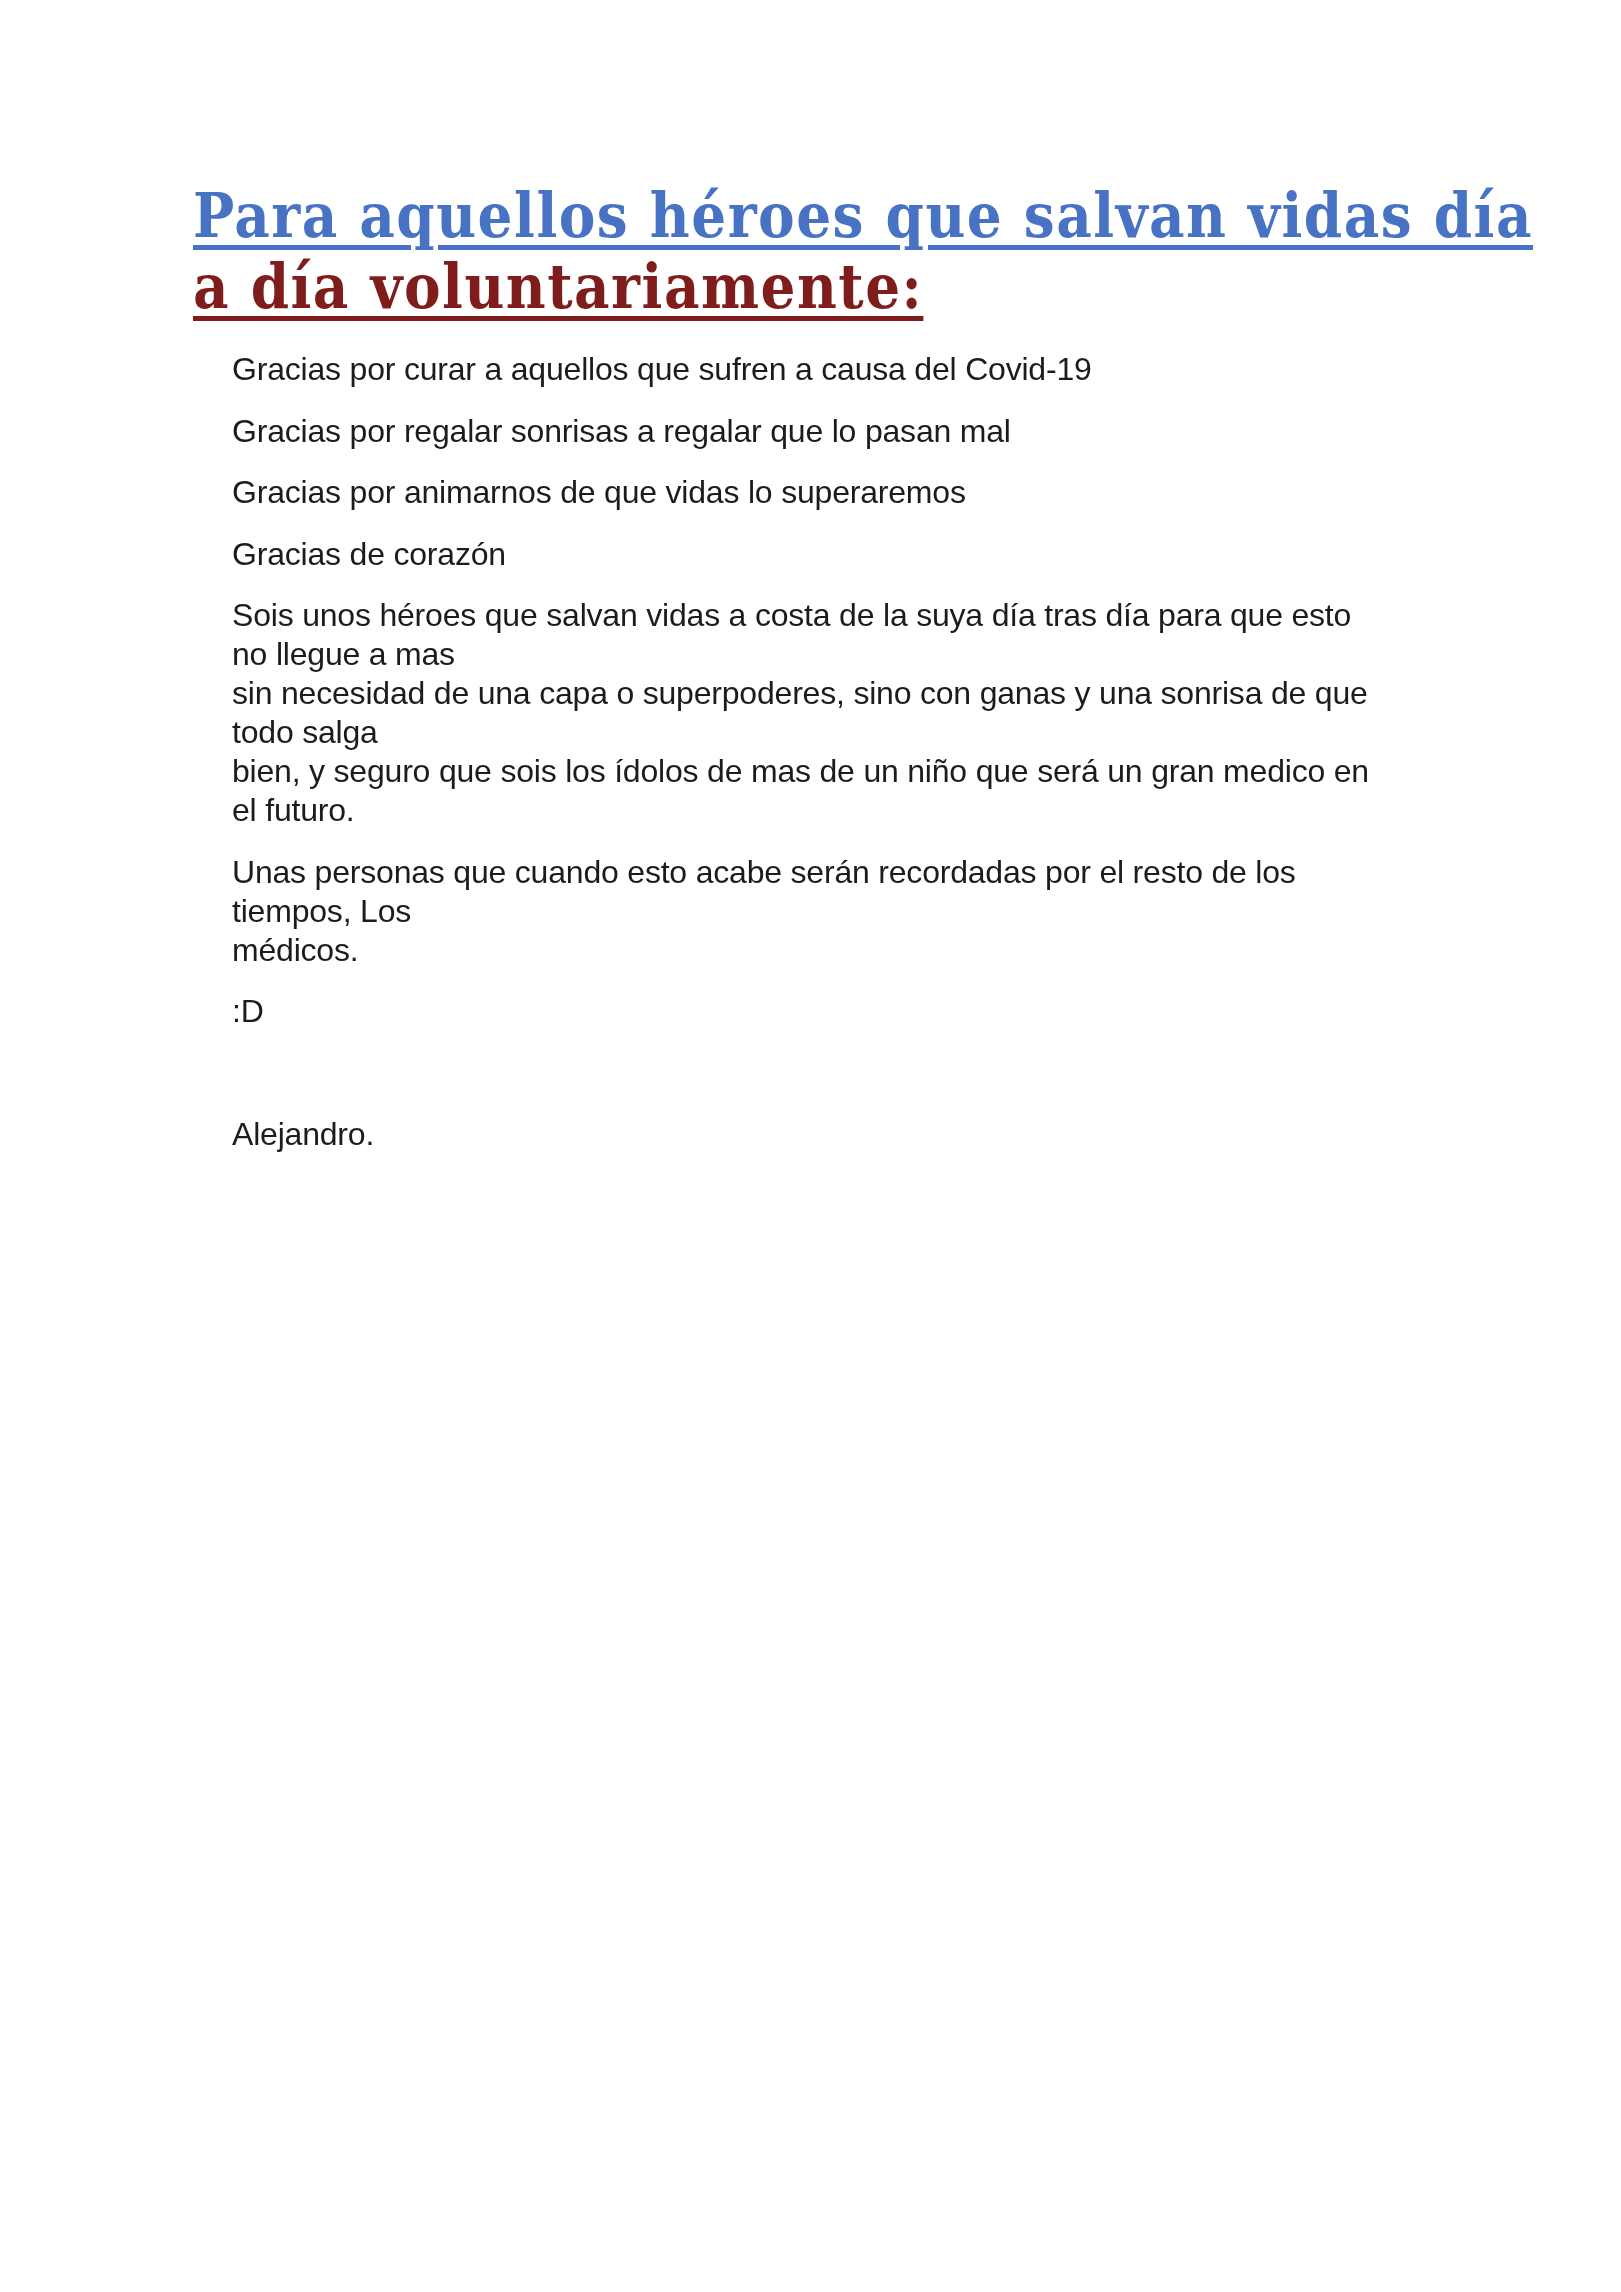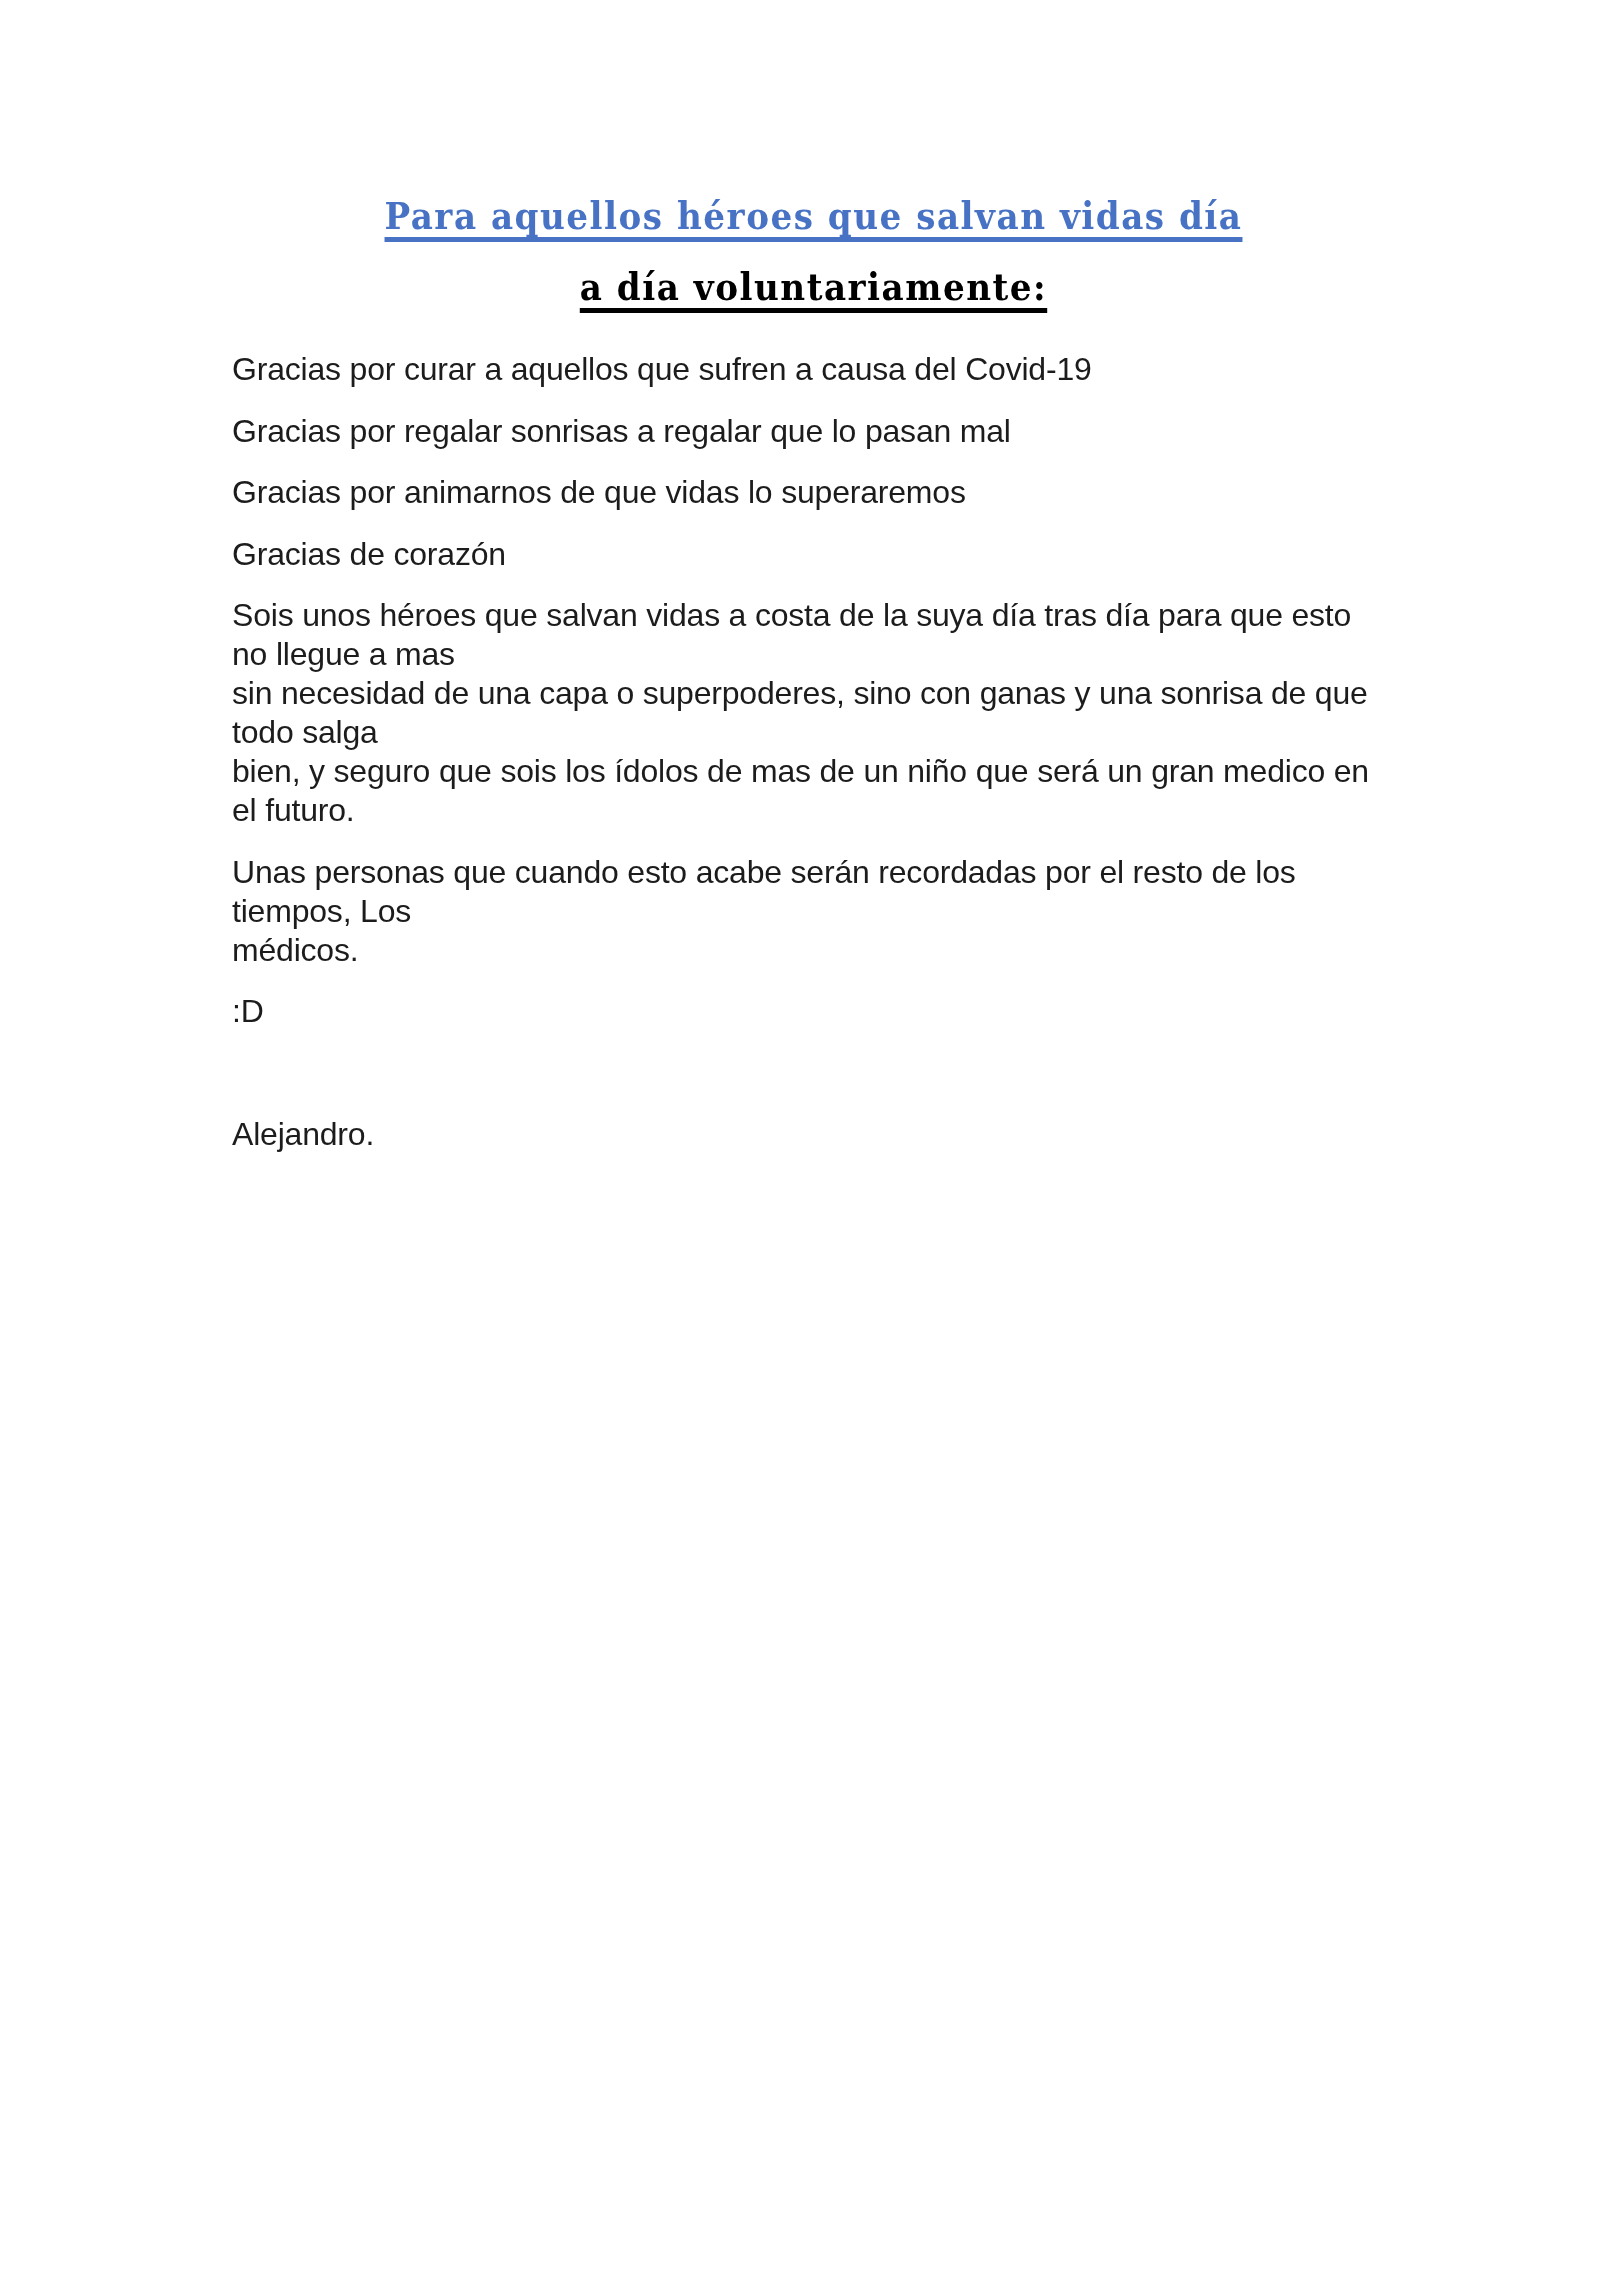--- a/index.html
+++ b/index.html
@@ -15,24 +15,24 @@
     margin: 0 auto;
     background: #ffffff;
     overflow: hidden;
     padding: 180px 226px 0 232px;
     font-family: "Liberation Sans", sans-serif;
   }
 
   .doc-title {
     font-family: "DejaVu Serif", serif;
     font-weight: bold;
-    font-size: 38px;
+    font-size: 61px;
     line-height: 71px;
     letter-spacing: 1.5px;
-    text-align: center;
+    text-align: left;
     margin: 0 -39px 28px -39px;
     font-stretch: condensed;
   }
 
   .title-line {
     white-space: nowrap;
   }
 
   .title-line > span {
     text-decoration: underline;
@@ -54,21 +54,21 @@
     margin-bottom: 22.5px;
   }
 </style>
 </head>
 <body>
 
 <div class="page" style="color: rgb(28, 28, 28);">
 
   <h1 class="doc-title">
     <div class="title-line"><span style="color: rgb(72, 115, 197);">Para aquellos héroes que salvan vidas día</span></div>
-    <div class="title-line"><span style="color: #000000;">a día voluntariamente:</span></div>
+    <div class="title-line"><span style="color: #7f1d1d;">a día voluntariamente:</span></div>
   </h1>
 
   <div class="body-text">
     <p>Gracias por curar a aquellos que sufren a causa del Covid-19</p>
     <p>Gracias por regalar sonrisas a regalar que lo pasan mal</p>
     <p>Gracias por animarnos de que vidas lo superaremos</p>
     <p>Gracias de corazón</p>
     <p>Sois unos héroes que salvan vidas a costa de la suya día tras día para que esto no llegue a mas
 sin necesidad de una capa o superpoderes, sino con ganas y una sonrisa de que todo salga
 bien, y seguro que sois los ídolos de mas de un niño que será un gran medico en el futuro.</p>

